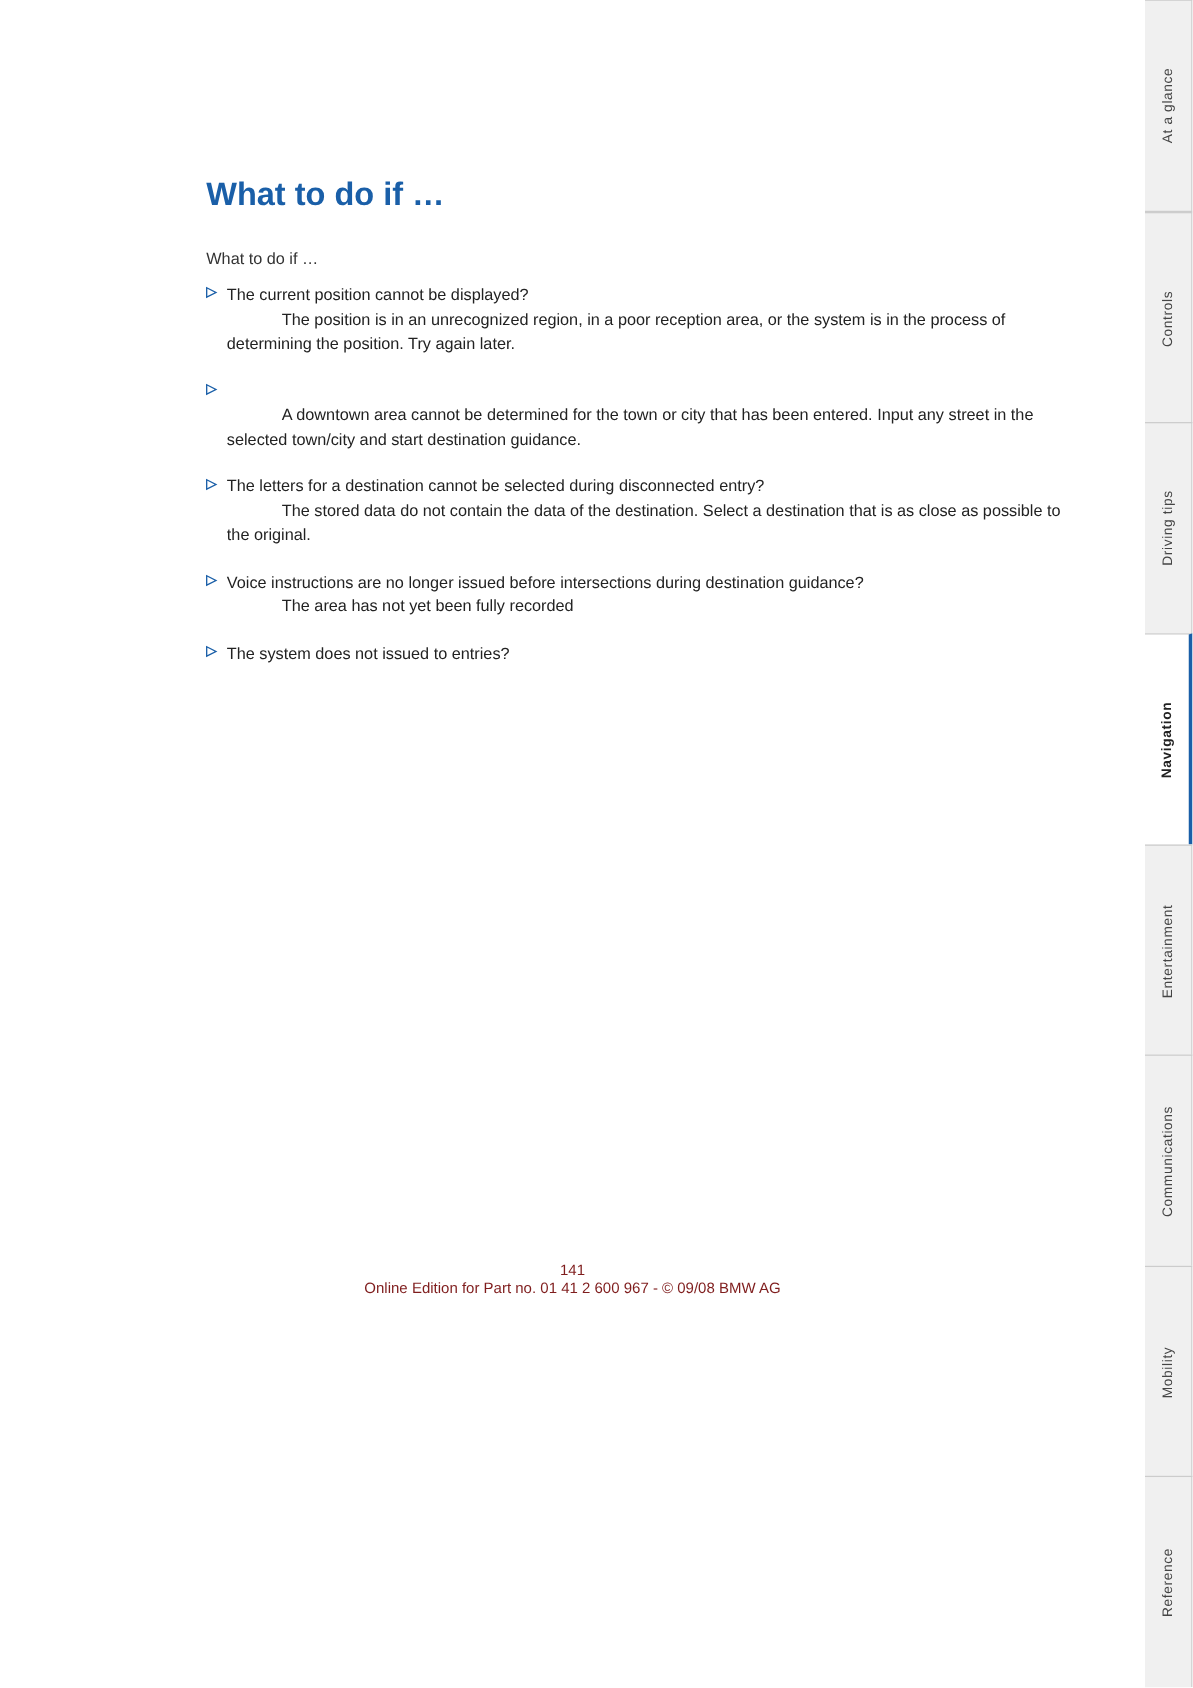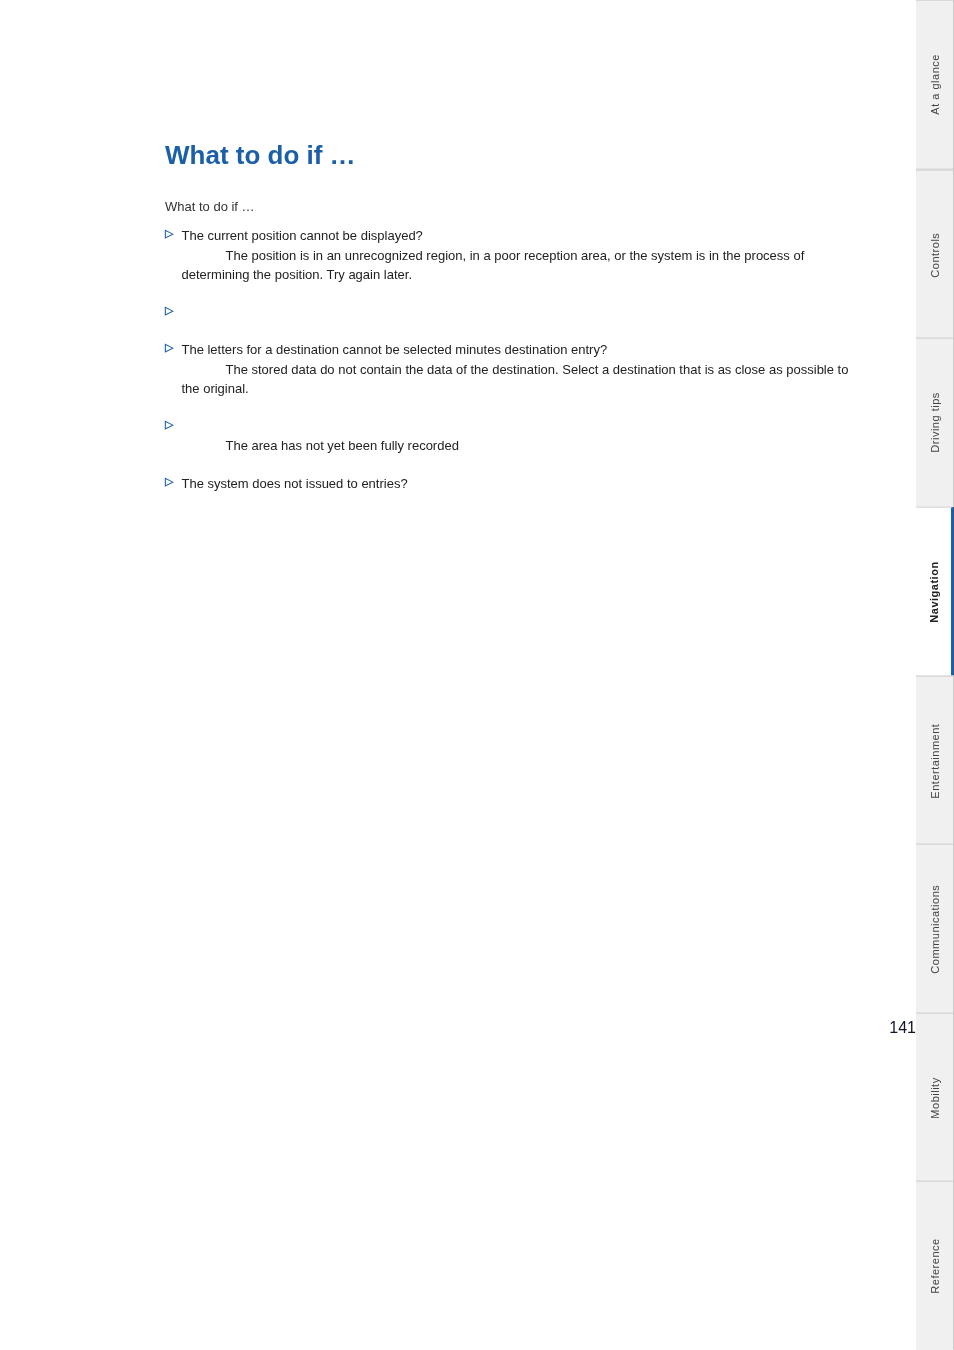--- a/index.html
+++ b/index.html
@@ -80,23 +80,23 @@
       color: #222;
       margin-top: 0;
       margin-left: 44px;
     }
 
     .footer {
       position: absolute;
       bottom: 55px;
       left: 0;
       right: 0;
-      text-align: right;
-      font-size: 16px;
-      color: #0f172a;
+      text-align: center;
+      font-size: 12px;
+      color: #7f1d1d;
     }
 
     .footer-line {
       display: block;
     }
 
     
     .sidebar {
       width: 38px;
       height: 1350px;
@@ -151,46 +151,48 @@
       <span class="arrow-icon">▷</span>
       <div class="item-content">
         <span class="item-question">The current position cannot be displayed?</span><br>
         <span class="item-answer">The position is in an unrecognized region, in a poor reception area, or the system is in the process of determining the position. Try again later.</span>
       </div>
     </li>
         <li class="list-item">
       <span class="arrow-icon">▷</span>
       <div class="item-content">
         <br>
-      </div>
-    </li>
-        <li class="list-item">
-      <span class="arrow-icon">▷</span>
-      <div class="item-content">
-        <span class="item-question">The letters for a destination cannot be selected minutes destination entry?</span><br>
+        <span class="item-answer">A downtown area cannot be determined for the town or city that has been entered. Input any street in the selected town/city and start destination guidance.</span>
+      </div>
+    </li>
+        <li class="list-item">
+      <span class="arrow-icon">▷</span>
+      <div class="item-content">
+        <span class="item-question">The letters for a destination cannot be selected during disconnected entry?</span><br>
         <span class="item-answer">The stored data do not contain the data of the destination. Select a destination that is as close as possible to the original.</span>
       </div>
     </li>
         <li class="list-item">
       <span class="arrow-icon">▷</span>
       <div class="item-content">
-        <br>
+        <span class="item-question">Voice instructions are no longer issued before intersections during destination guidance?</span><br>
         <span class="item-answer">The area has not yet been fully recorded</span>
       </div>
     </li>
         <li class="list-item">
       <span class="arrow-icon">▷</span>
       <div class="item-content">
         <span class="item-question">The system does not issued to entries?</span><br>
       </div>
     </li>
       </ul>
 
     <div class="footer">
       <span class="footer-line">141</span>
+      <span class="footer-line">Online Edition for Part no. 01 41 2 600 967  -  © 09/08 BMW AG</span>
     </div>
 
   </div>
 
   <div class="sidebar">
 
   <div class="tab">At a glance</div>
       <div class="tab">Controls</div>
       <div class="tab">Driving tips</div>
       <div class="tab active">Navigation</div>

